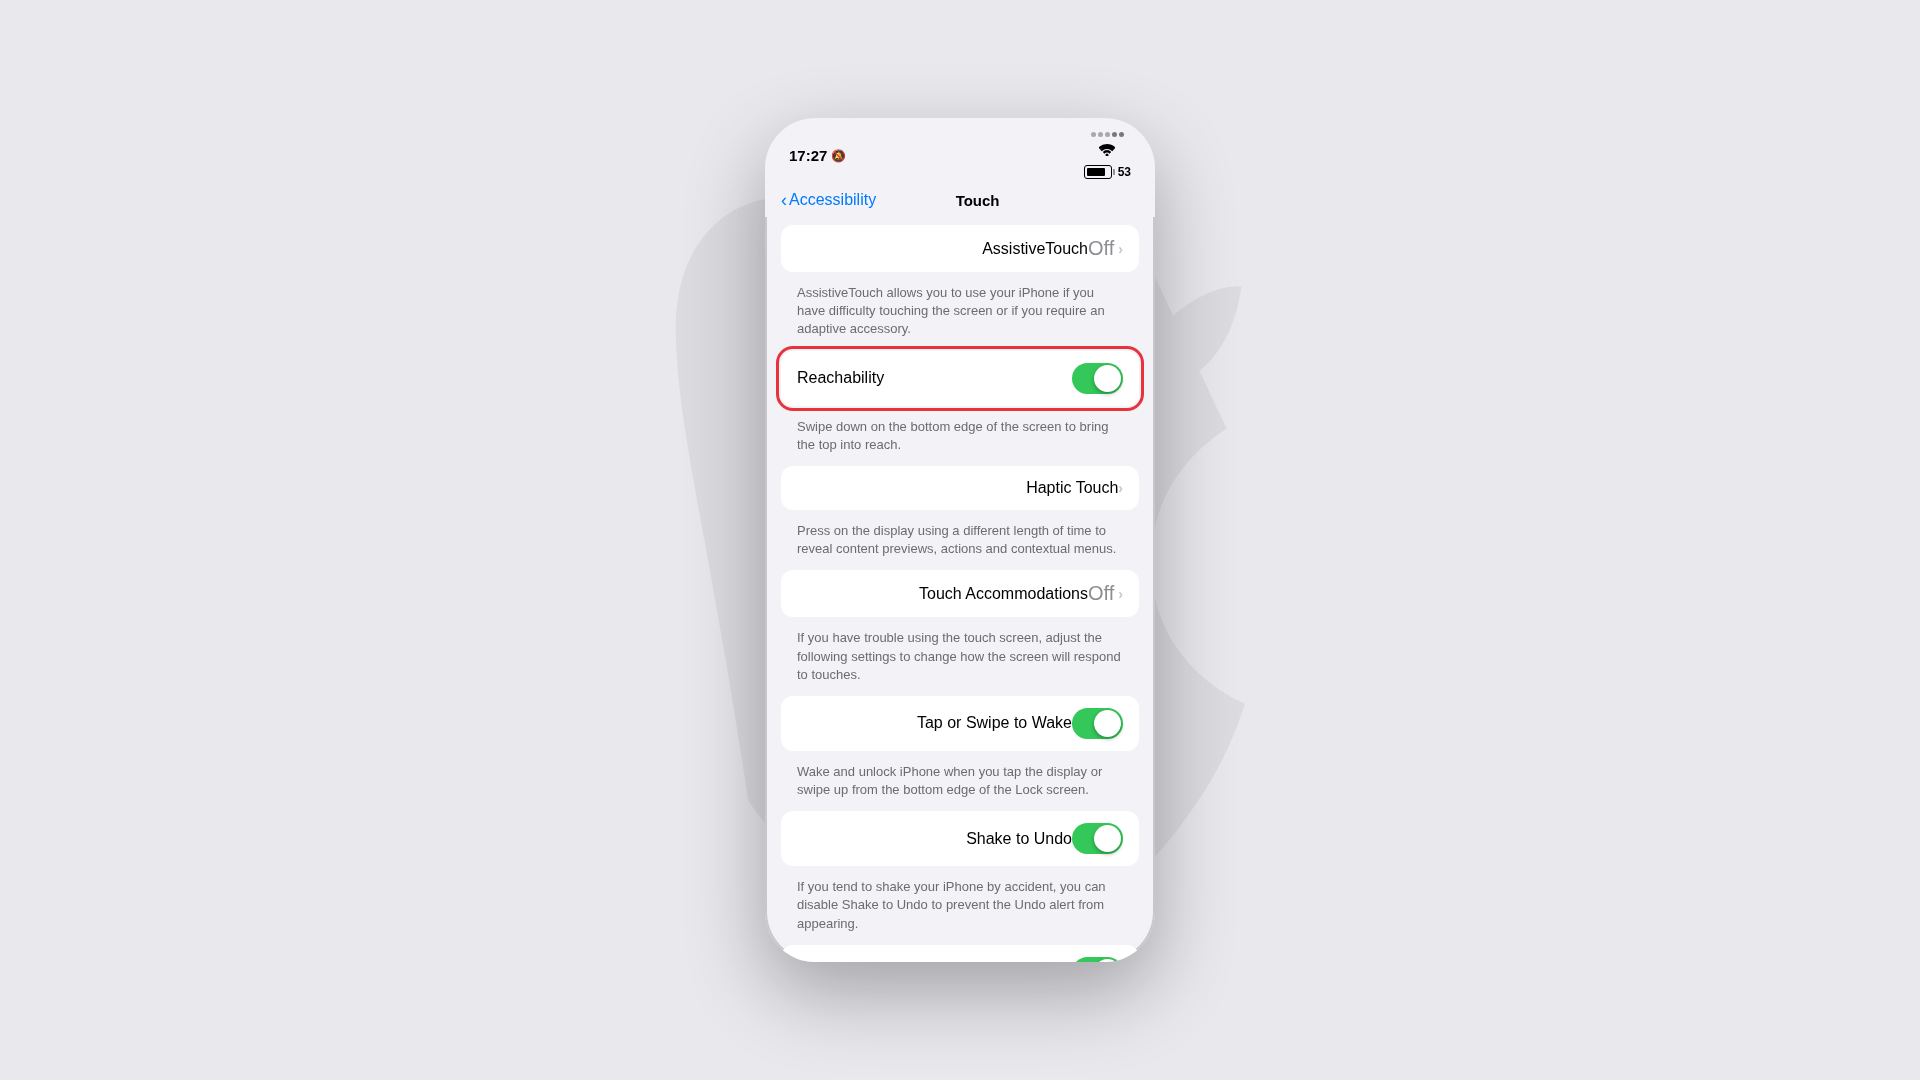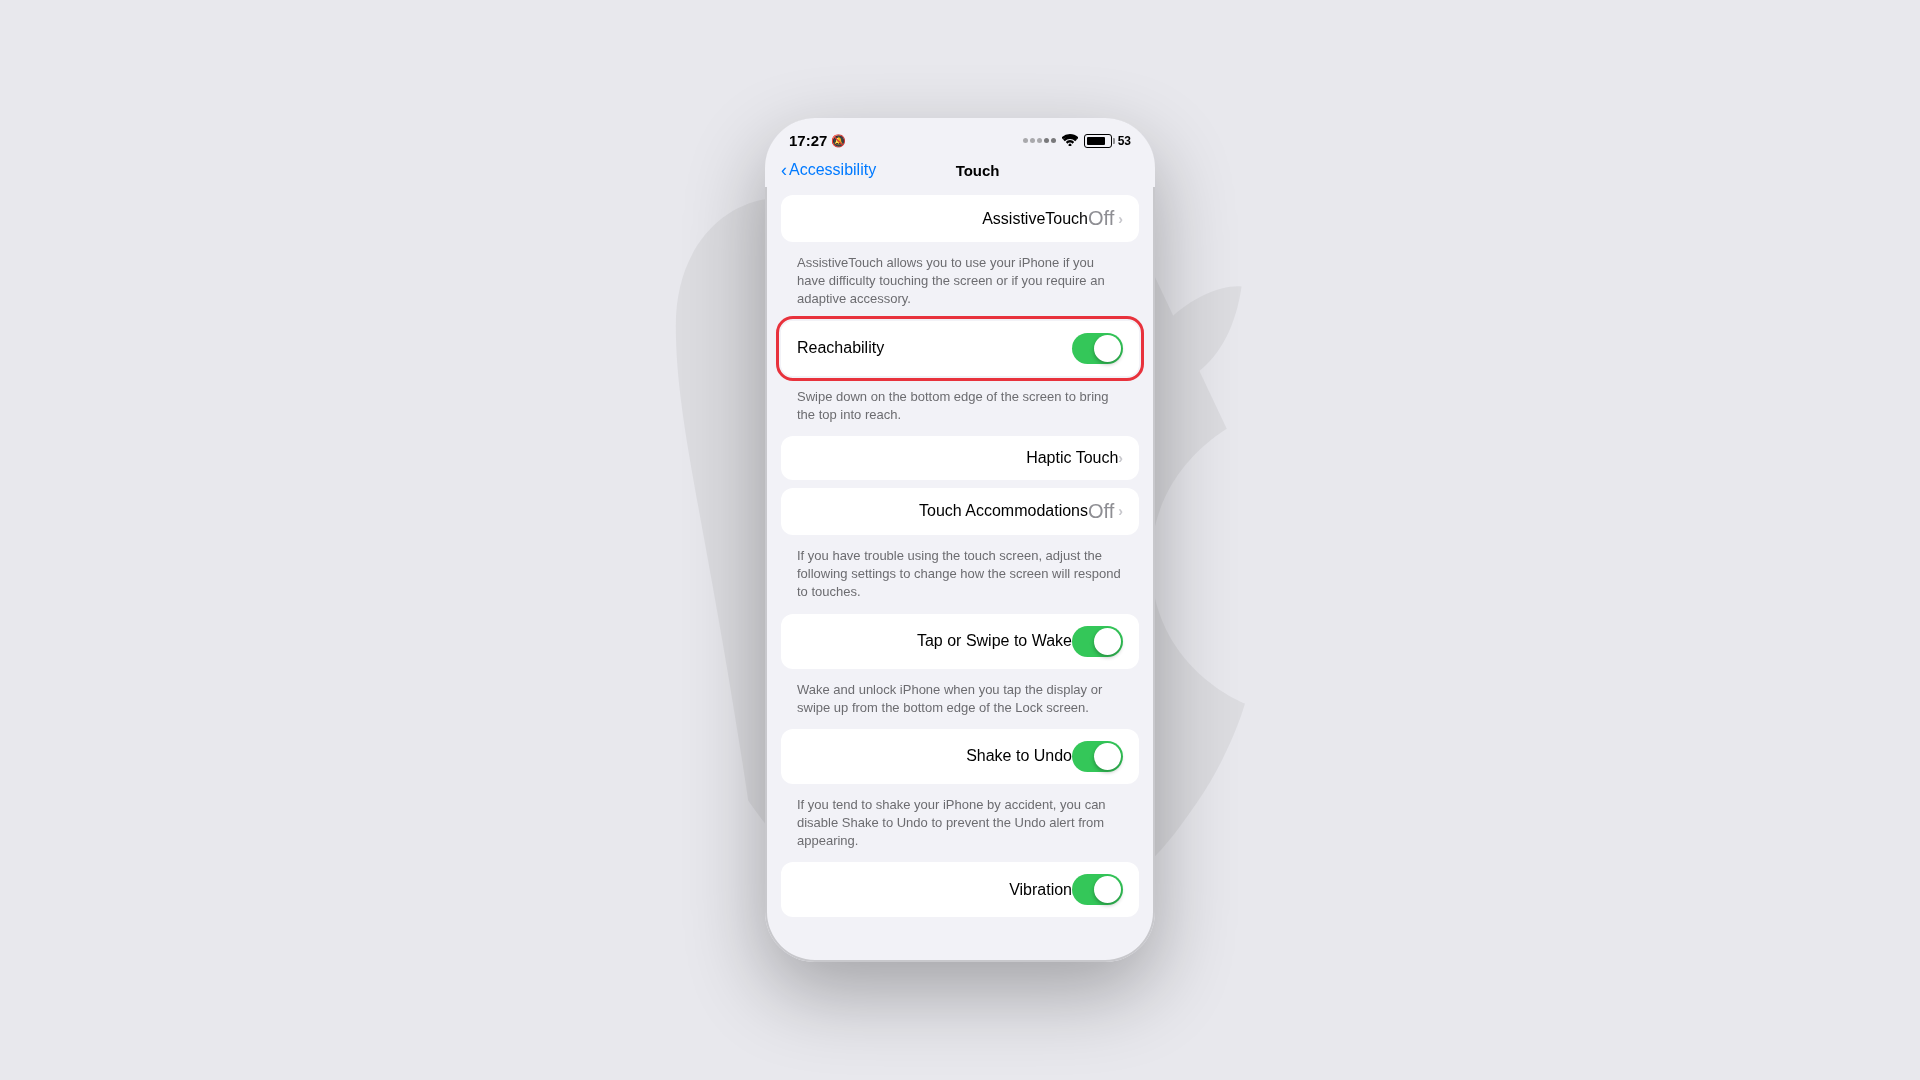--- a/index.html
+++ b/index.html
@@ -60,20 +60,21 @@
 
     .bell-slash {
       font-size: 12px;
       color: #000;
     }
 
     .status-right {
       display: flex;
       align-items: center;
       gap: 6px;
+      flex-direction: column;
     }
 
     .signal-dots {
       display: flex;
       gap: 2px;
       align-items: center;
     }
 
     .dot {
       width: 5px;
@@ -327,20 +328,21 @@
       </div>
     </div>
     <div class="description-text">Swipe down on the bottom edge of the screen to bring the top into reach.</div>
 
     <div class="settings-card">
       <div class="settings-row">
         <span class="row-label">Haptic Touch</span>
         <span class="chevron-right">›</span>
       </div>
     </div>
+    <div class="description-text">Press on the display using a different length of time to reveal content previews, actions and contextual menus.</div>
 
     <div class="settings-card">
       <div class="settings-row">
         <span class="row-label">Touch Accommodations</span>
         <span class="row-value">Off</span>
         <span class="chevron-right">›</span>
       </div>
     </div>
     <div class="description-text">If you have trouble using the touch screen, adjust the following settings to change how the screen will respond to touches.</div>
 

